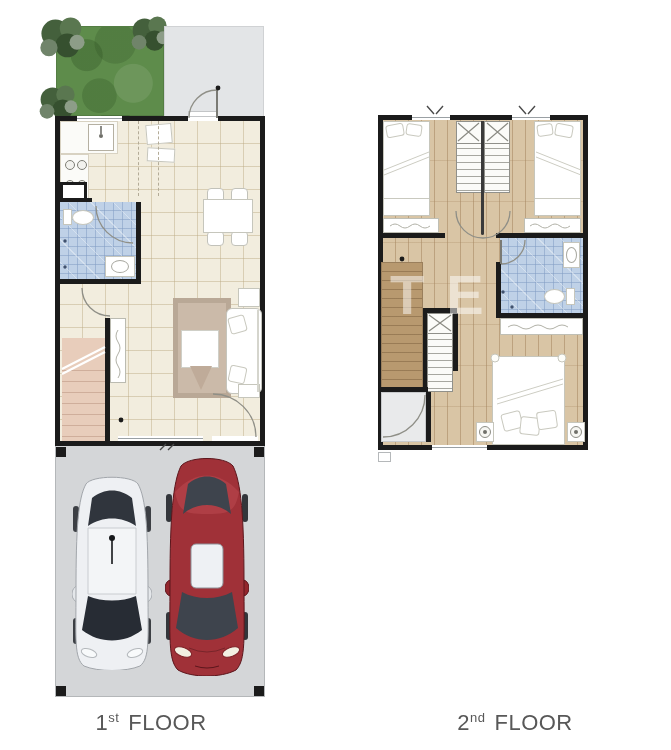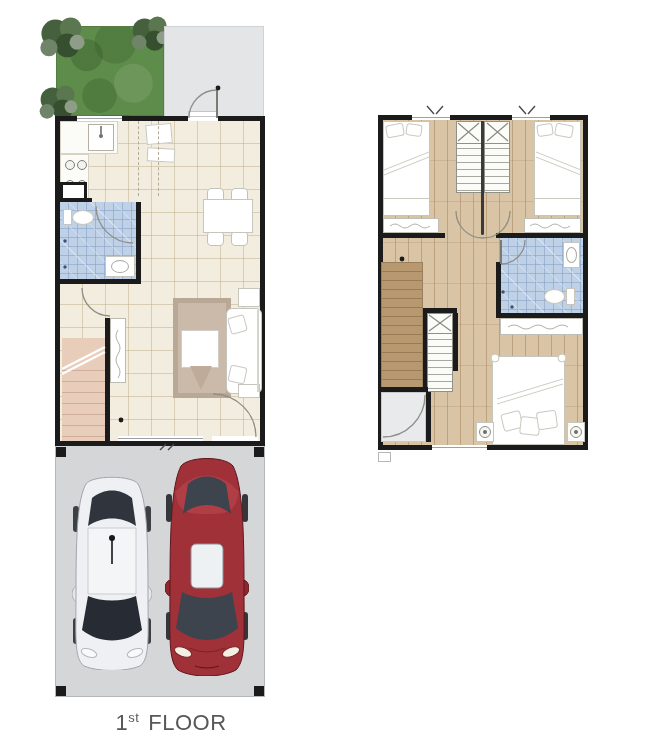--- a/index.html
+++ b/index.html
@@ -237,20 +237,21 @@
   <div class="abs stairs2" style="left:427px;top:313px;width:26px;height:79px">
     <div class="xcell" style="height:20px"></div>
     <div class="treads2" style="height:58px"></div>
   </div>
   <div class="abs wall" style="left:378px;top:387px;width:50px;height:5px"></div>
   <div class="abs" style="left:381px;top:392px;width:45px;height:50px;background:#e9eaeb;border:1px solid #c8cacc"></div>
   <div class="abs wall" style="left:426px;top:392px;width:5px;height:50px"></div>
   <div class="abs white-box" style="left:378px;top:452px;width:13px;height:10px;border-color:#b5b8ba"></div>
   <div class="abs win-h" style="left:432px;top:445px;width:55px;height:5px"></div>
 
+  <div class="abs watermark" style="left:390px;top:262px;font-size:56px">TE</div>
 
   <svg class="overlay" width="671" height="750" viewBox="0 0 671 750">
     <g stroke="#8f8f87" stroke-width="1.3" fill="none">
       <path d="M 189 118 A 28 28 0 0 1 217 90"></path>
       <path d="M 96 206 A 37 37 0 0 0 133 243"></path>
       <path d="M 82 288 A 28 28 0 0 0 110 316"></path>
       <path d="M 256 437 A 43 43 0 0 0 213 394"></path>
       <path d="M 425 395 A 42 42 0 0 1 383 437"></path>
       <path d="M 501 264 A 24 24 0 0 0 525 240"></path>
       <path d="M 456 211 A 27 27 0 0 0 483 238"></path>
@@ -307,17 +308,20 @@
       <circle cx="121" cy="420" r="2.4"></circle>
         <circle cx="402" cy="259" r="2.4"></circle>
     </g>
     <g stroke="#4a4a4a" stroke-width="1.4" fill="none">
       <path d="M 427 106 L 434 114 M 443 106 L 436 114"></path>
       <path d="M 519 106 L 526 114 M 535 106 L 528 114"></path>
       <path d="M 160 450 L 166 444 M 168 450 L 174 444"></path>
     </g>
   </svg>
 
-  <div class="abs floor-label" style="left:96px;top:710px;width:150px">
+  <div class="abs floor-label" style="left:76px;top:710px;width:150px">
     <span>1</span><sup>st</sup><span class="word">FLOOR</span>
   </div>
+  <div class="abs floor-label" style="left:440px;top:710px;width:150px">
+    <span>2</span><sup>nd</sup><span class="word">FLOOR</span>
+  </div>
 
 </div>
 
 </body></html>

